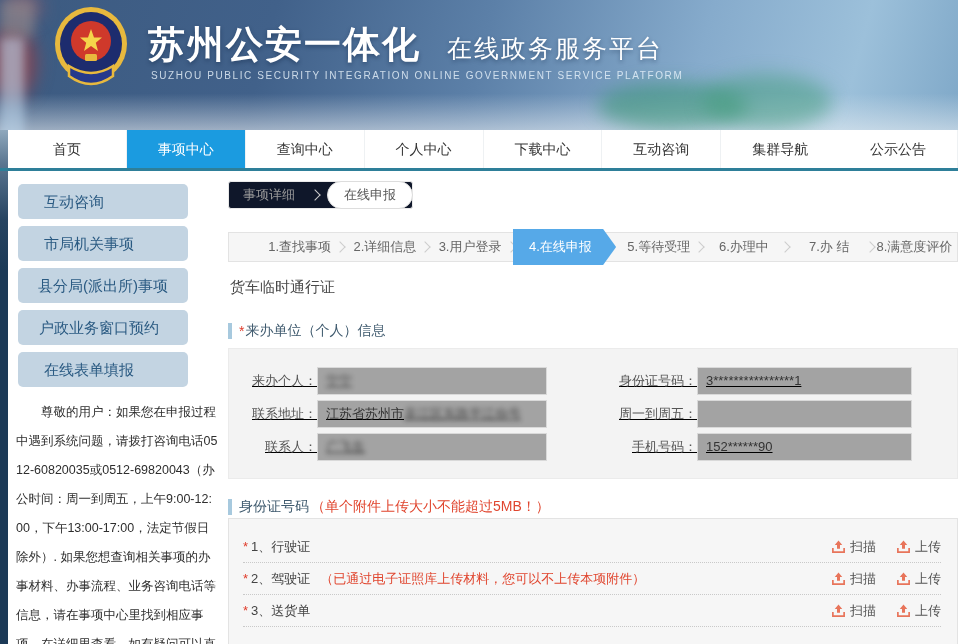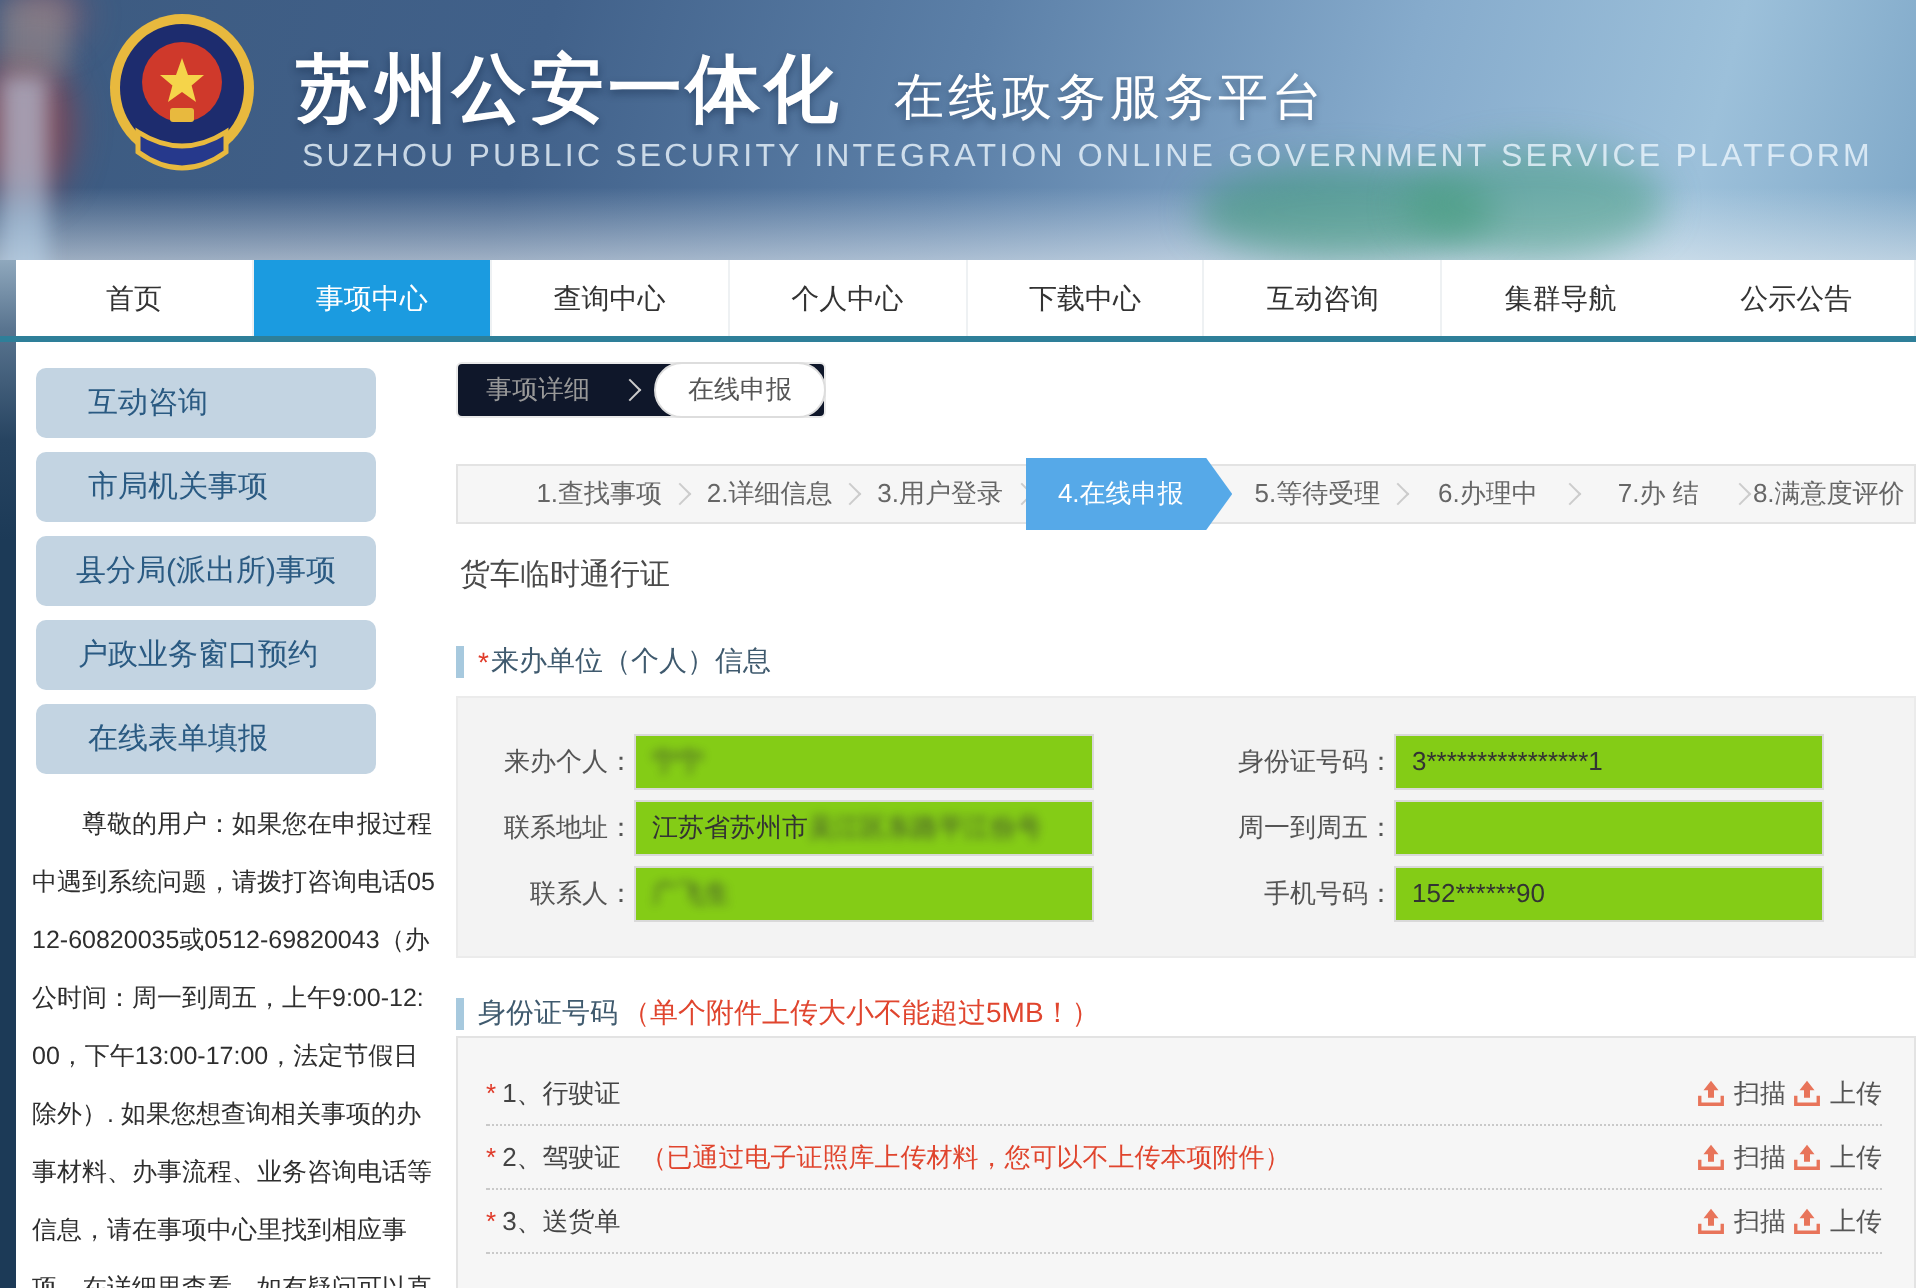--- a/index.html
+++ b/index.html
@@ -21,21 +21,21 @@
   .b-red2 { left:2px; top:-8px; width:40px; height:30px; background:rgba(190,95,95,.45); }
   .b-green1 { left:598px; top:82px; width:150px; height:48px; background:rgba(55,148,113,.55); }
   .b-green2 { left:702px; top:74px; width:130px; height:55px; background:rgba(67,158,124,.5); }
   .b-pagoda { left:728px; top:92px; width:34px; height:38px; background:rgba(148,148,150,.55); filter:blur(6px); border-radius:20%; }
   .b-bld1 { left:903px; top:14px; width:24px; height:116px; background:rgba(188,213,235,.6); filter:blur(5px); border-radius:4px; }
   .badge { position:absolute; left:52px; top:6px; }
   .brand { position:absolute; left:148px; top:20px; color:#fff; white-space:nowrap; }
   .brand .t1 { font-size:37px; font-weight:bold; letter-spacing:2px; text-shadow:0 2px 4px rgba(10,30,60,.4); }
   .brand .t2 { font-size:25px; font-weight:normal; letter-spacing:2px; margin-left:26px; text-shadow:0 2px 4px rgba(10,30,60,.4); }
   .brand-en {
-    position:absolute; left:151px; top:70px; font-size:16px; letter-spacing:1.6px;
+    position:absolute; left:151px; top:70px; font-size:10px; letter-spacing:1.6px;
     color:rgba(235,245,252,.8); white-space:nowrap;
   }
   
   .left-strip {
     position:absolute; left:0; top:130px; bottom:0; width:8px;
     background:linear-gradient(#8fa8bd 0, #5a7590 34px, #274461 90px, #1c3a57 140px, #1c3a57 100%);
   }
   
   .nav { position:absolute; left:8px; right:0; top:130px; height:38px; background:#fff; display:flex; }
   .nav-item {
@@ -76,40 +76,40 @@
     padding-right:8px;
   }
   .page-title { position:absolute; left:2px; top:97px; font-size:15px; color:#4a4a4a; }
   .sec-head { position:absolute; left:0; display:flex; align-items:center; font-size:14px; }
   .sec-bar { width:4px; height:16px; background:#a7c9de; margin-right:7px; }
   .req { color:#e03b2a; margin-right:1px; }
   .sec-title { color:#3f5a6e; }
   .sec-note { color:#e0452e; margin-left:2px; }
   .form-box {
     position:absolute; left:0; top:167px; width:730px; height:131px;
-    background:#f3f3f3; border:1px solid #ebebeb; padding-top:15px;
+    background:#f3f3f3; border:1px solid #ebebeb; padding-top:15px;text-decoration:underline;
   }
   .f-row { display:flex; align-items:center; height:33px; }
   .f-label { width:88px; text-align:right; font-size:13px; color:#555; white-space:nowrap; }
   .f-label.r { width:150px; }
   .inp {
-    width:230px; height:28px; background:#84cc16; border:1px solid #d9d9d9;
+    width:230px; height:28px; background:#a3a3a3; border:1px solid #d9d9d9;
     font-size:13px; color:#333; padding:0 8px; line-height:26px;
     font-family:"Liberation Sans","DejaVu Sans",sans-serif; overflow:hidden; white-space:nowrap;
   }
   .inp.r { width:215px; }
   .masked { filter:blur(2.5px); opacity:.85; }
   .mat-box {
     position:absolute; left:0; top:337px; width:730px; height:140px;
     background:#f6f6f6; border:1px solid #e3e3e3; padding:12px 16px 0 14px;
   }
   .m-row { display:flex; align-items:center; height:32px; border-bottom:1px dotted #c9c9c9; font-size:13px; }
   .m-label { color:#444; margin-left:2px; }
   .m-note { color:#e0452e; margin-left:10px; }
-  .m-actions { margin-left:auto; display:flex; align-items:center; gap:3px; }
+  .m-actions { margin-left:auto; display:flex; align-items:center; gap:20px; }
   .m-btn { display:flex; align-items:center; gap:4px; color:#555; cursor:pointer; }
   .m-btn svg { display:block; }
 </style>
 </head>
 <body>
 
 <div class="header">
   <div class="blob b-red1"></div>
   <div class="blob b-red2"></div>
   <div class="blob b-green1"></div>

